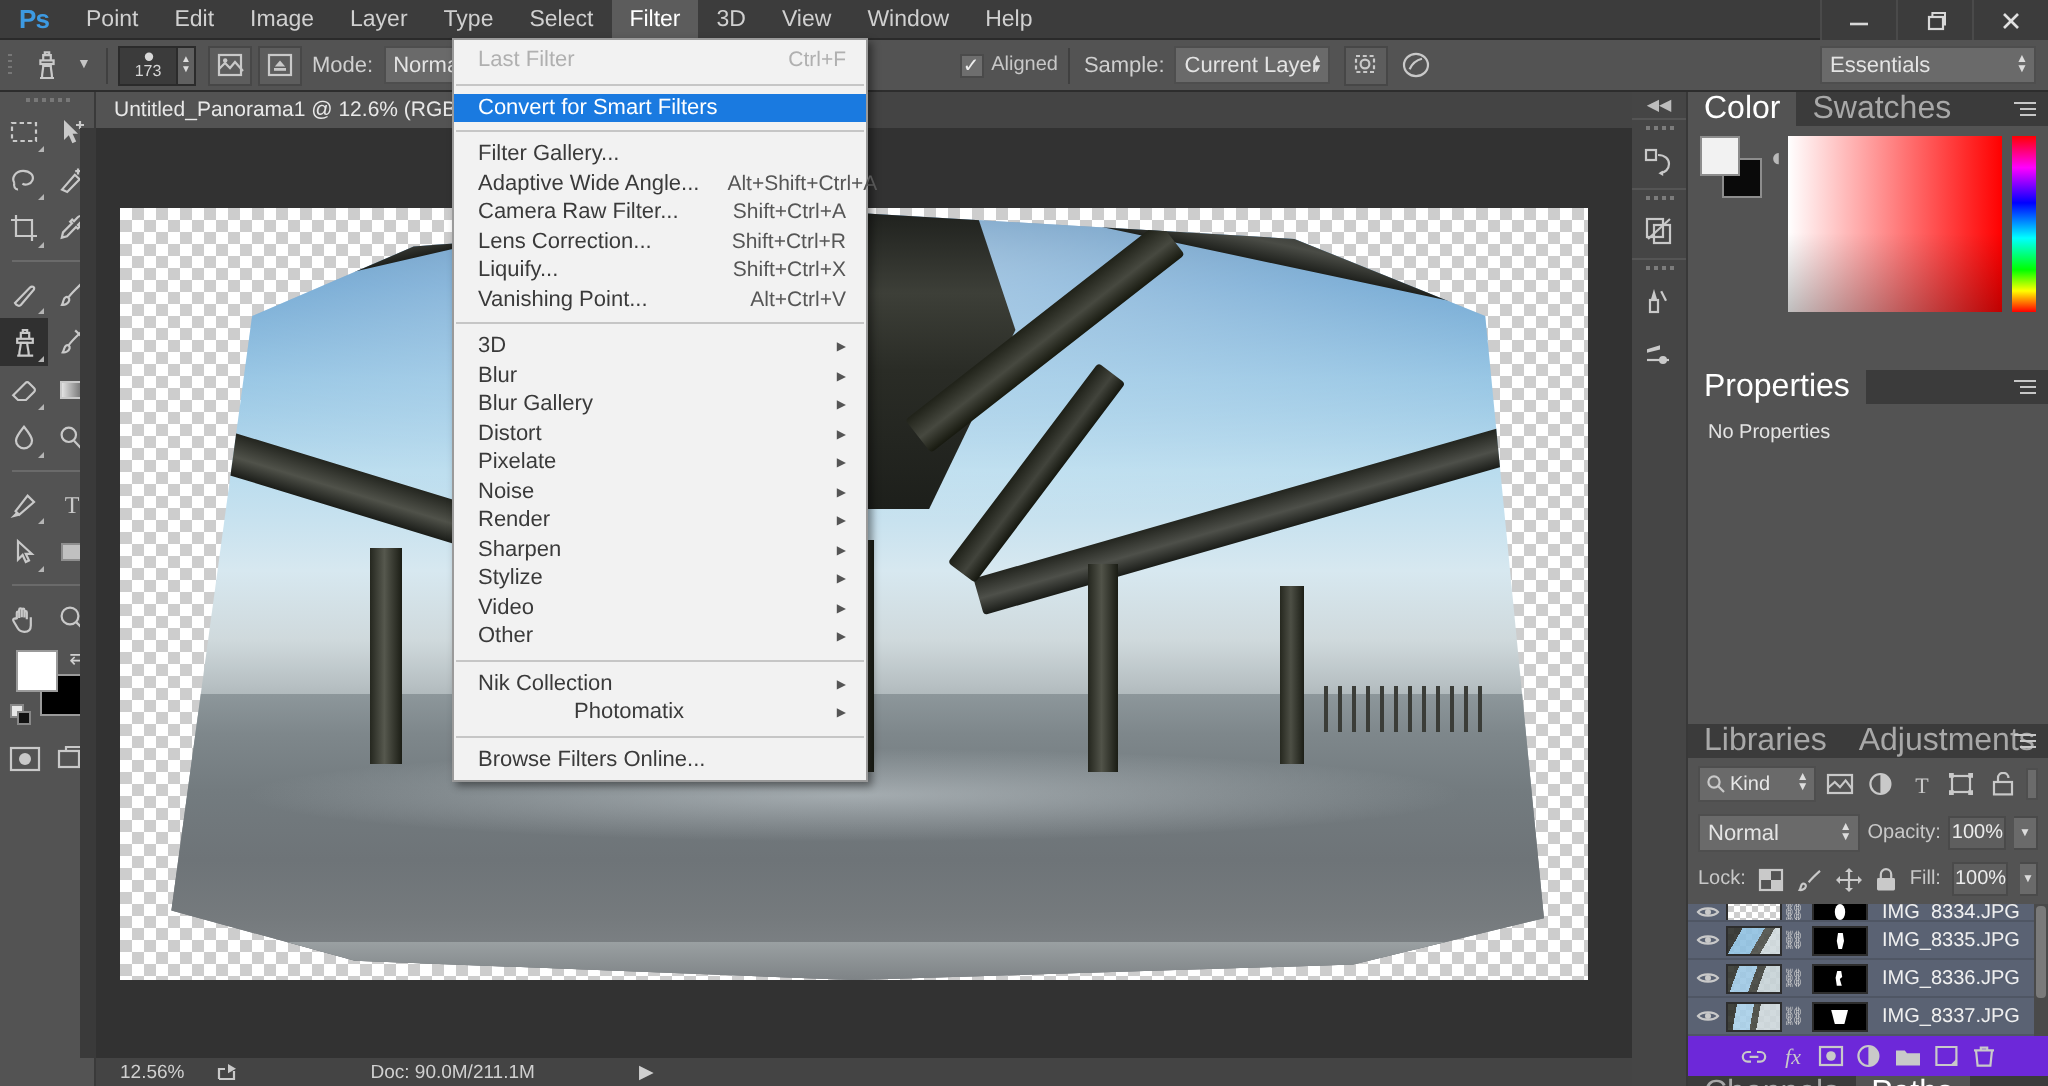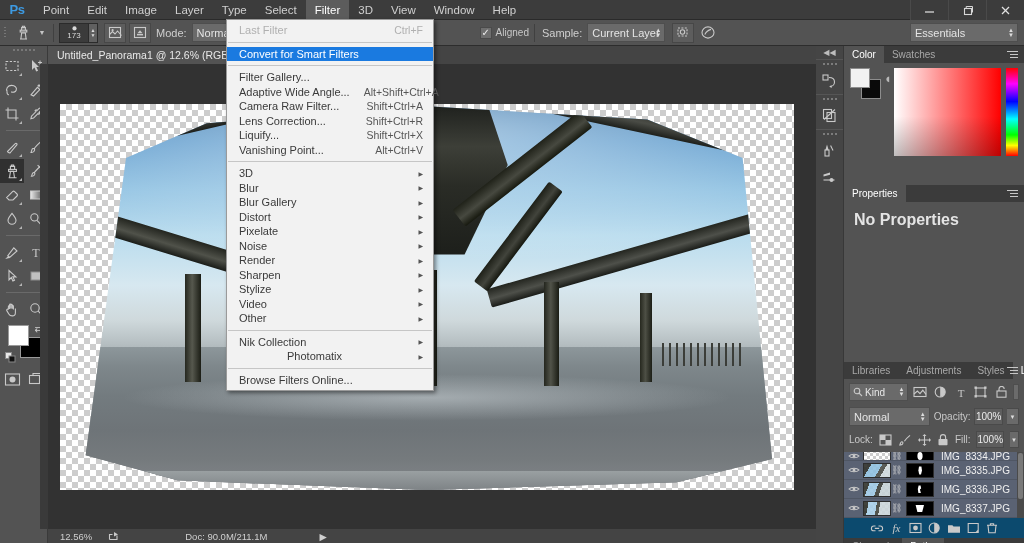--- a/index.html
+++ b/index.html
@@ -83,21 +83,21 @@
   .icondock { position:absolute; left:816px; top:46px; width:28px; height:497px; background:#454545;
               border-right:1px solid #383838; }
   .dock-collapse { height:13px; display:flex; align-items:center; justify-content:center; color:#bdbdbd; font-size:8px; }
   .dock-grp { border-top:1px solid #555; }
   .dock-gr { height:7px; display:flex; align-items:center; justify-content:center; }
   .dock-gr i { width:14px; height:2px; background:repeating-linear-gradient(to right,#7c7c7c 0 2px,transparent 2px 4px); }
   .dock-ic { height:27px; display:flex; align-items:center; justify-content:center; }
 
   .rightcol { position:absolute; left:844px; top:46px; width:180px; height:497px; background:#454545; }
   .panel-tabs { height:17px; background:#3b3b3b; display:flex; align-items:flex-end; position:relative; }
-  .ptab { height:17px; padding:0 8px; line-height:17px; font-size:10px; color:#a8a8a8; }
+  .ptab { height:17px; padding:0 8px; line-height:17px; font-size:16px; color:#a8a8a8; }
   .ptab.active { background:#535353; color:#fff; }
   .pmenu { position:absolute; right:5px; top:4px; }
   .panel-body { background:#535353; }
   .small { font-size:10px; }
 
   .color-area { display:flex; padding:5px 6px; }
   .cs-wrap { position:relative; width:34px; height:32px; }
   .cs-fg { position:absolute; left:0; top:0; width:20px; height:20px; background:#f2f2f2; border:1px solid #8d8d8d; }
   .cs-bg { position:absolute; left:11px; top:11px; width:20px; height:20px; background:#0a0a0a; border:1px solid #8d8d8d; }
   .ramp { flex:1; height:88px; margin-left:2px;
@@ -120,21 +120,21 @@
 
   .layerlist { background:#3f4654; }
   .lrow { height:19px; display:flex; align-items:center; border-bottom:1px solid #4f5664; background:#5a6273; }
   .lrow .eye { width:19px; display:flex; align-items:center; justify-content:center; }
   .lthumb { width:28px; height:15px; border:1px solid #2d2d2d; position:relative; overflow:hidden; }
   .lmask { width:28px; height:15px; border:1px solid #2d2d2d; background:#000; margin-left:6px;
            display:flex; align-items:center; justify-content:center; }
   .linkic { width:9px; text-align:center; color:#d4d4d4; font-size:9px; }
   .lname { margin-left:7px; font-size:10px; color:#f0f0f0; }
 
-  .layer-btns { height:20px; background:#0c4a6e; display:flex; align-items:center; justify-content:center; gap:6px; }
+  .layer-btns { height:20px; background:#6d28d9; display:flex; align-items:center; justify-content:center; gap:6px; }
   svg { display:block; }
   .ic { stroke:#c9c9c9; fill:none; stroke-width:1.1; }
   .icf { fill:#c9c9c9; }
 </style>
 </head>
 <body>
 
 <div id="app">
 
   <div class="menubar">
@@ -585,21 +585,21 @@
       <div class="ptab active">Properties</div>
       <div class="pmenu">
         <svg width="12" height="9">
             <line x1="0" y1="1.5" x2="11" y2="1.5" stroke="#c7c7c7"></line>
             <line x1="3" y1="4.5" x2="11" y2="4.5" stroke="#c7c7c7"></line>
             <line x1="3" y1="7.5" x2="11" y2="7.5" stroke="#c7c7c7"></line>
           </svg>
       </div>
     </div>
     <div class="panel-body" style="height:160px; padding:9px 10px;">
-      <div style="font-size:16px;color:#e4e4e4;font-weight:bold">No Properties</div>
+      <div style="font-size:10px;color:#e4e4e4;font-weight:normal">No Properties</div>
     </div>
 
     <div class="panel-tabs">
       <div class="ptab">Libraries</div>
       <div class="ptab">Adjustments</div>
       <div class="ptab">Styles</div>
       <div class="ptab active">Layers</div>
       <div class="pmenu">
         <svg width="12" height="9">
             <line x1="0" y1="1.5" x2="11" y2="1.5" stroke="#c7c7c7"></line>

